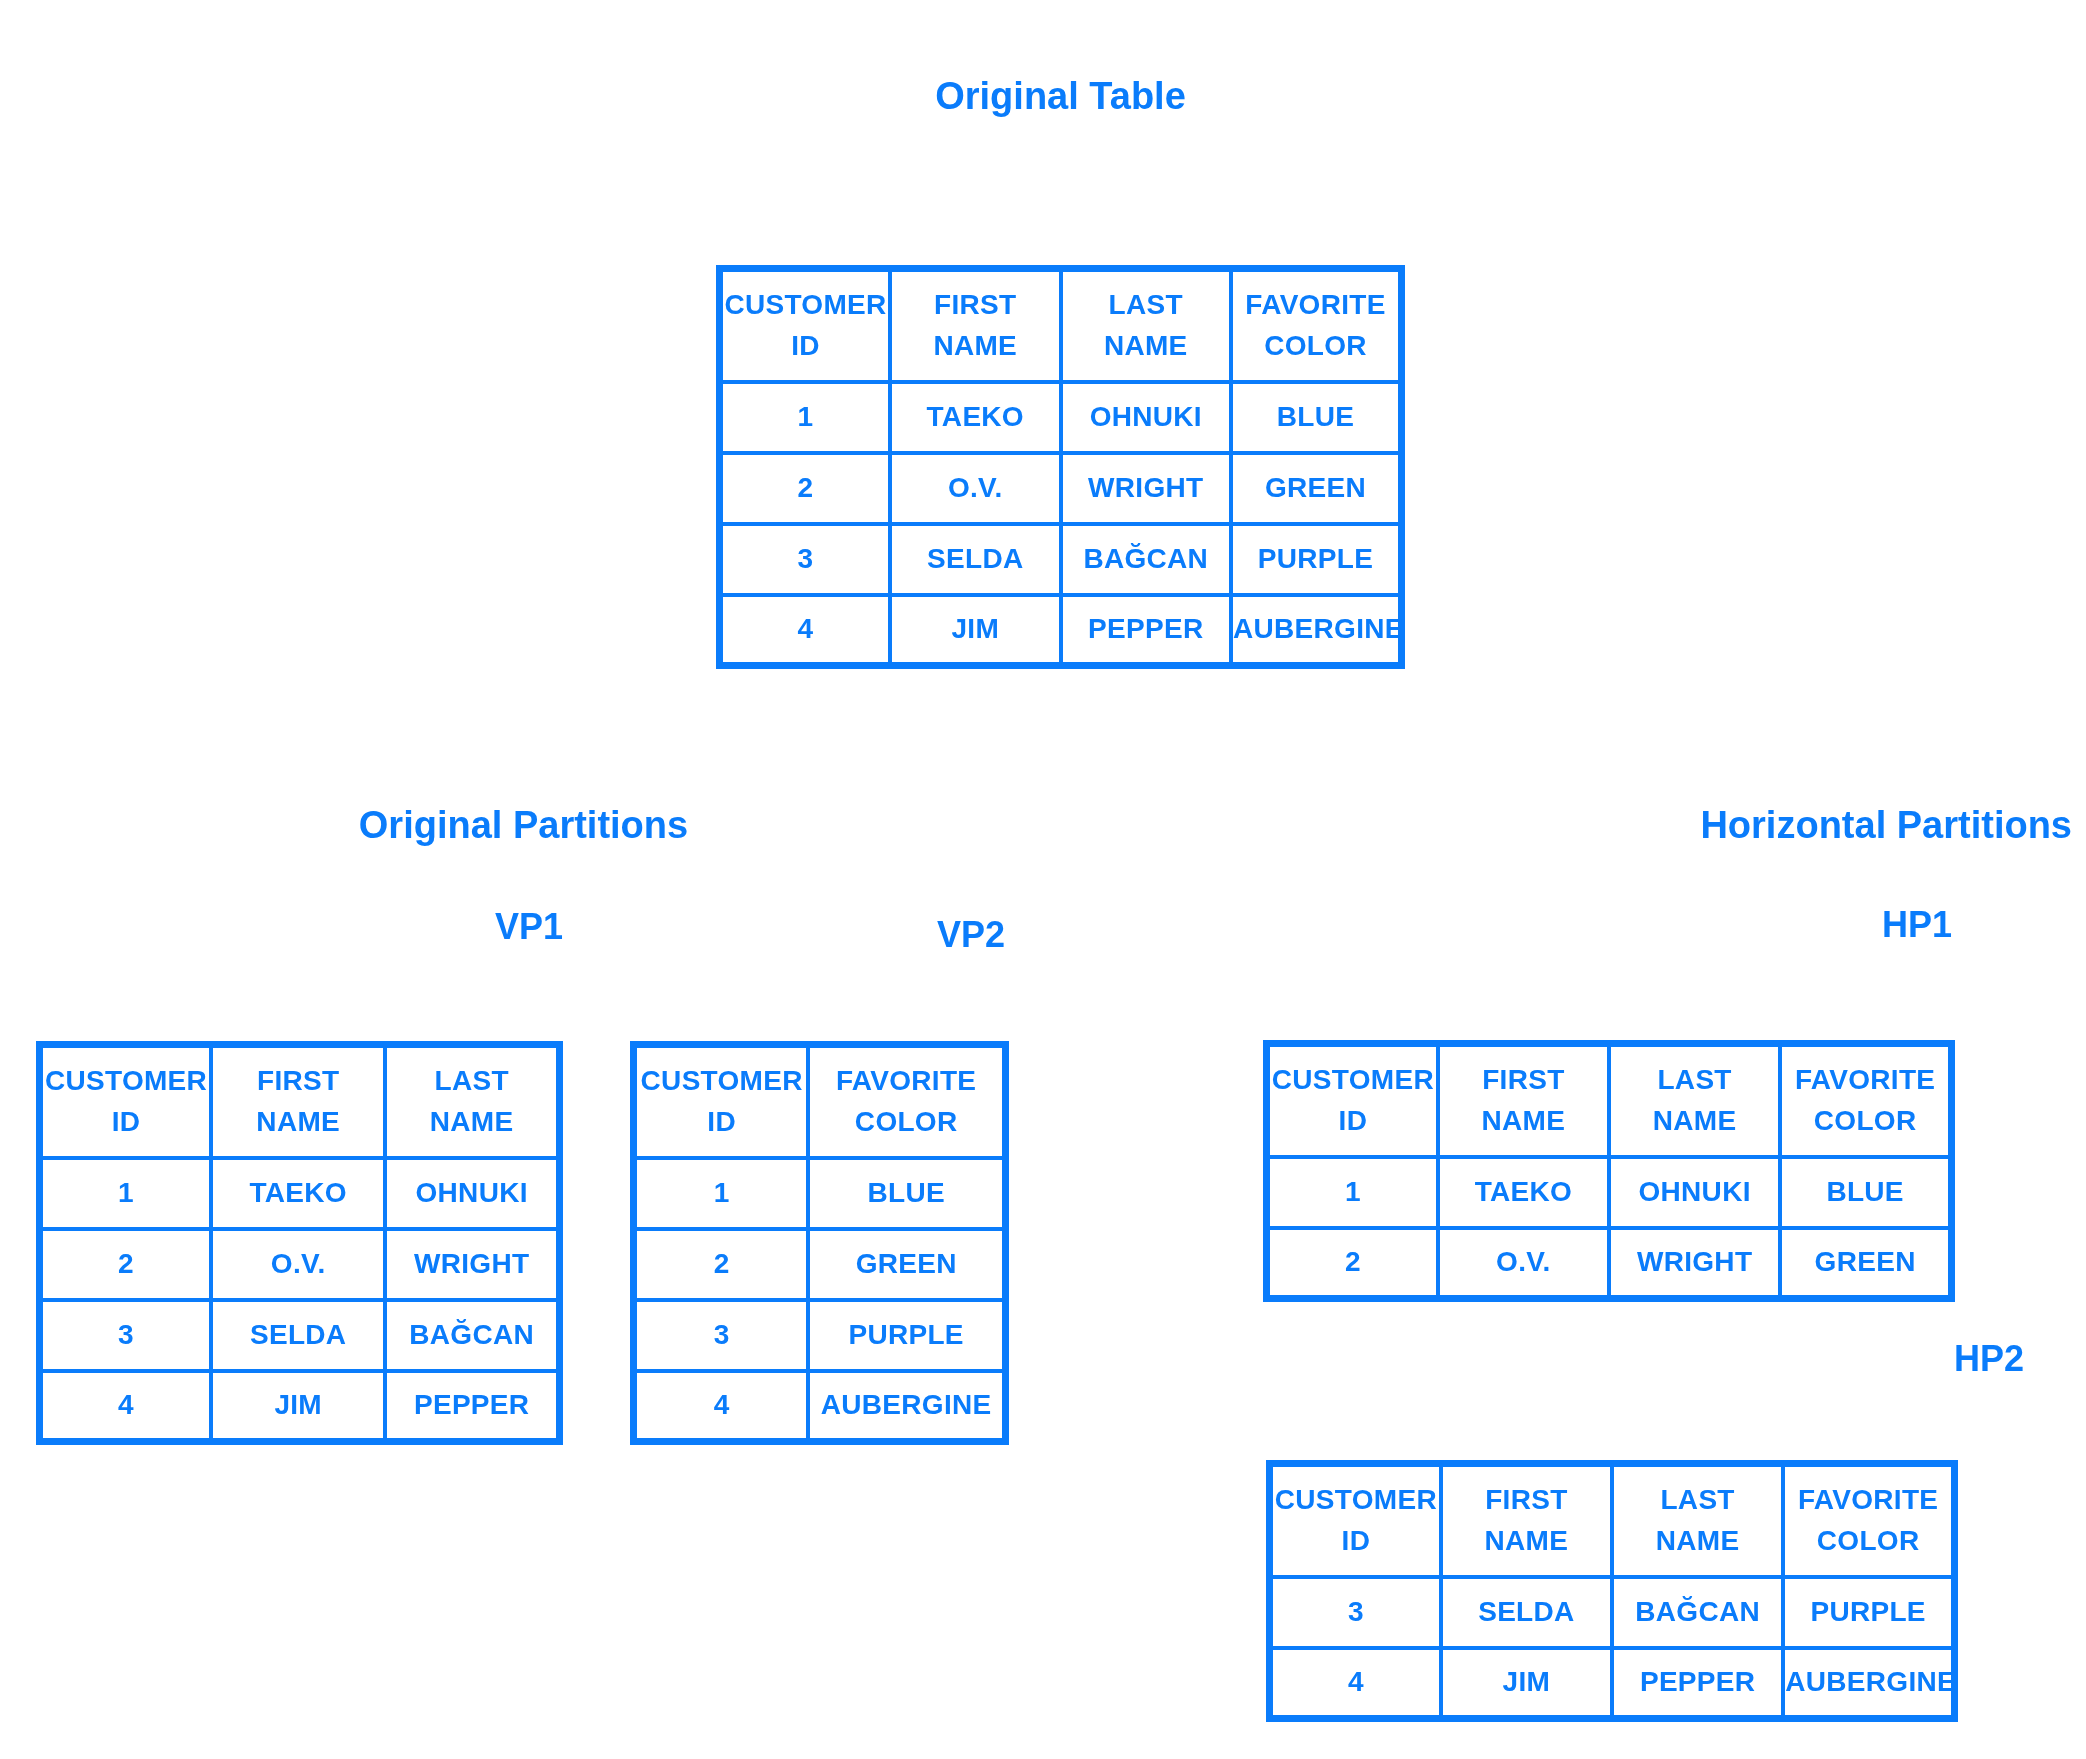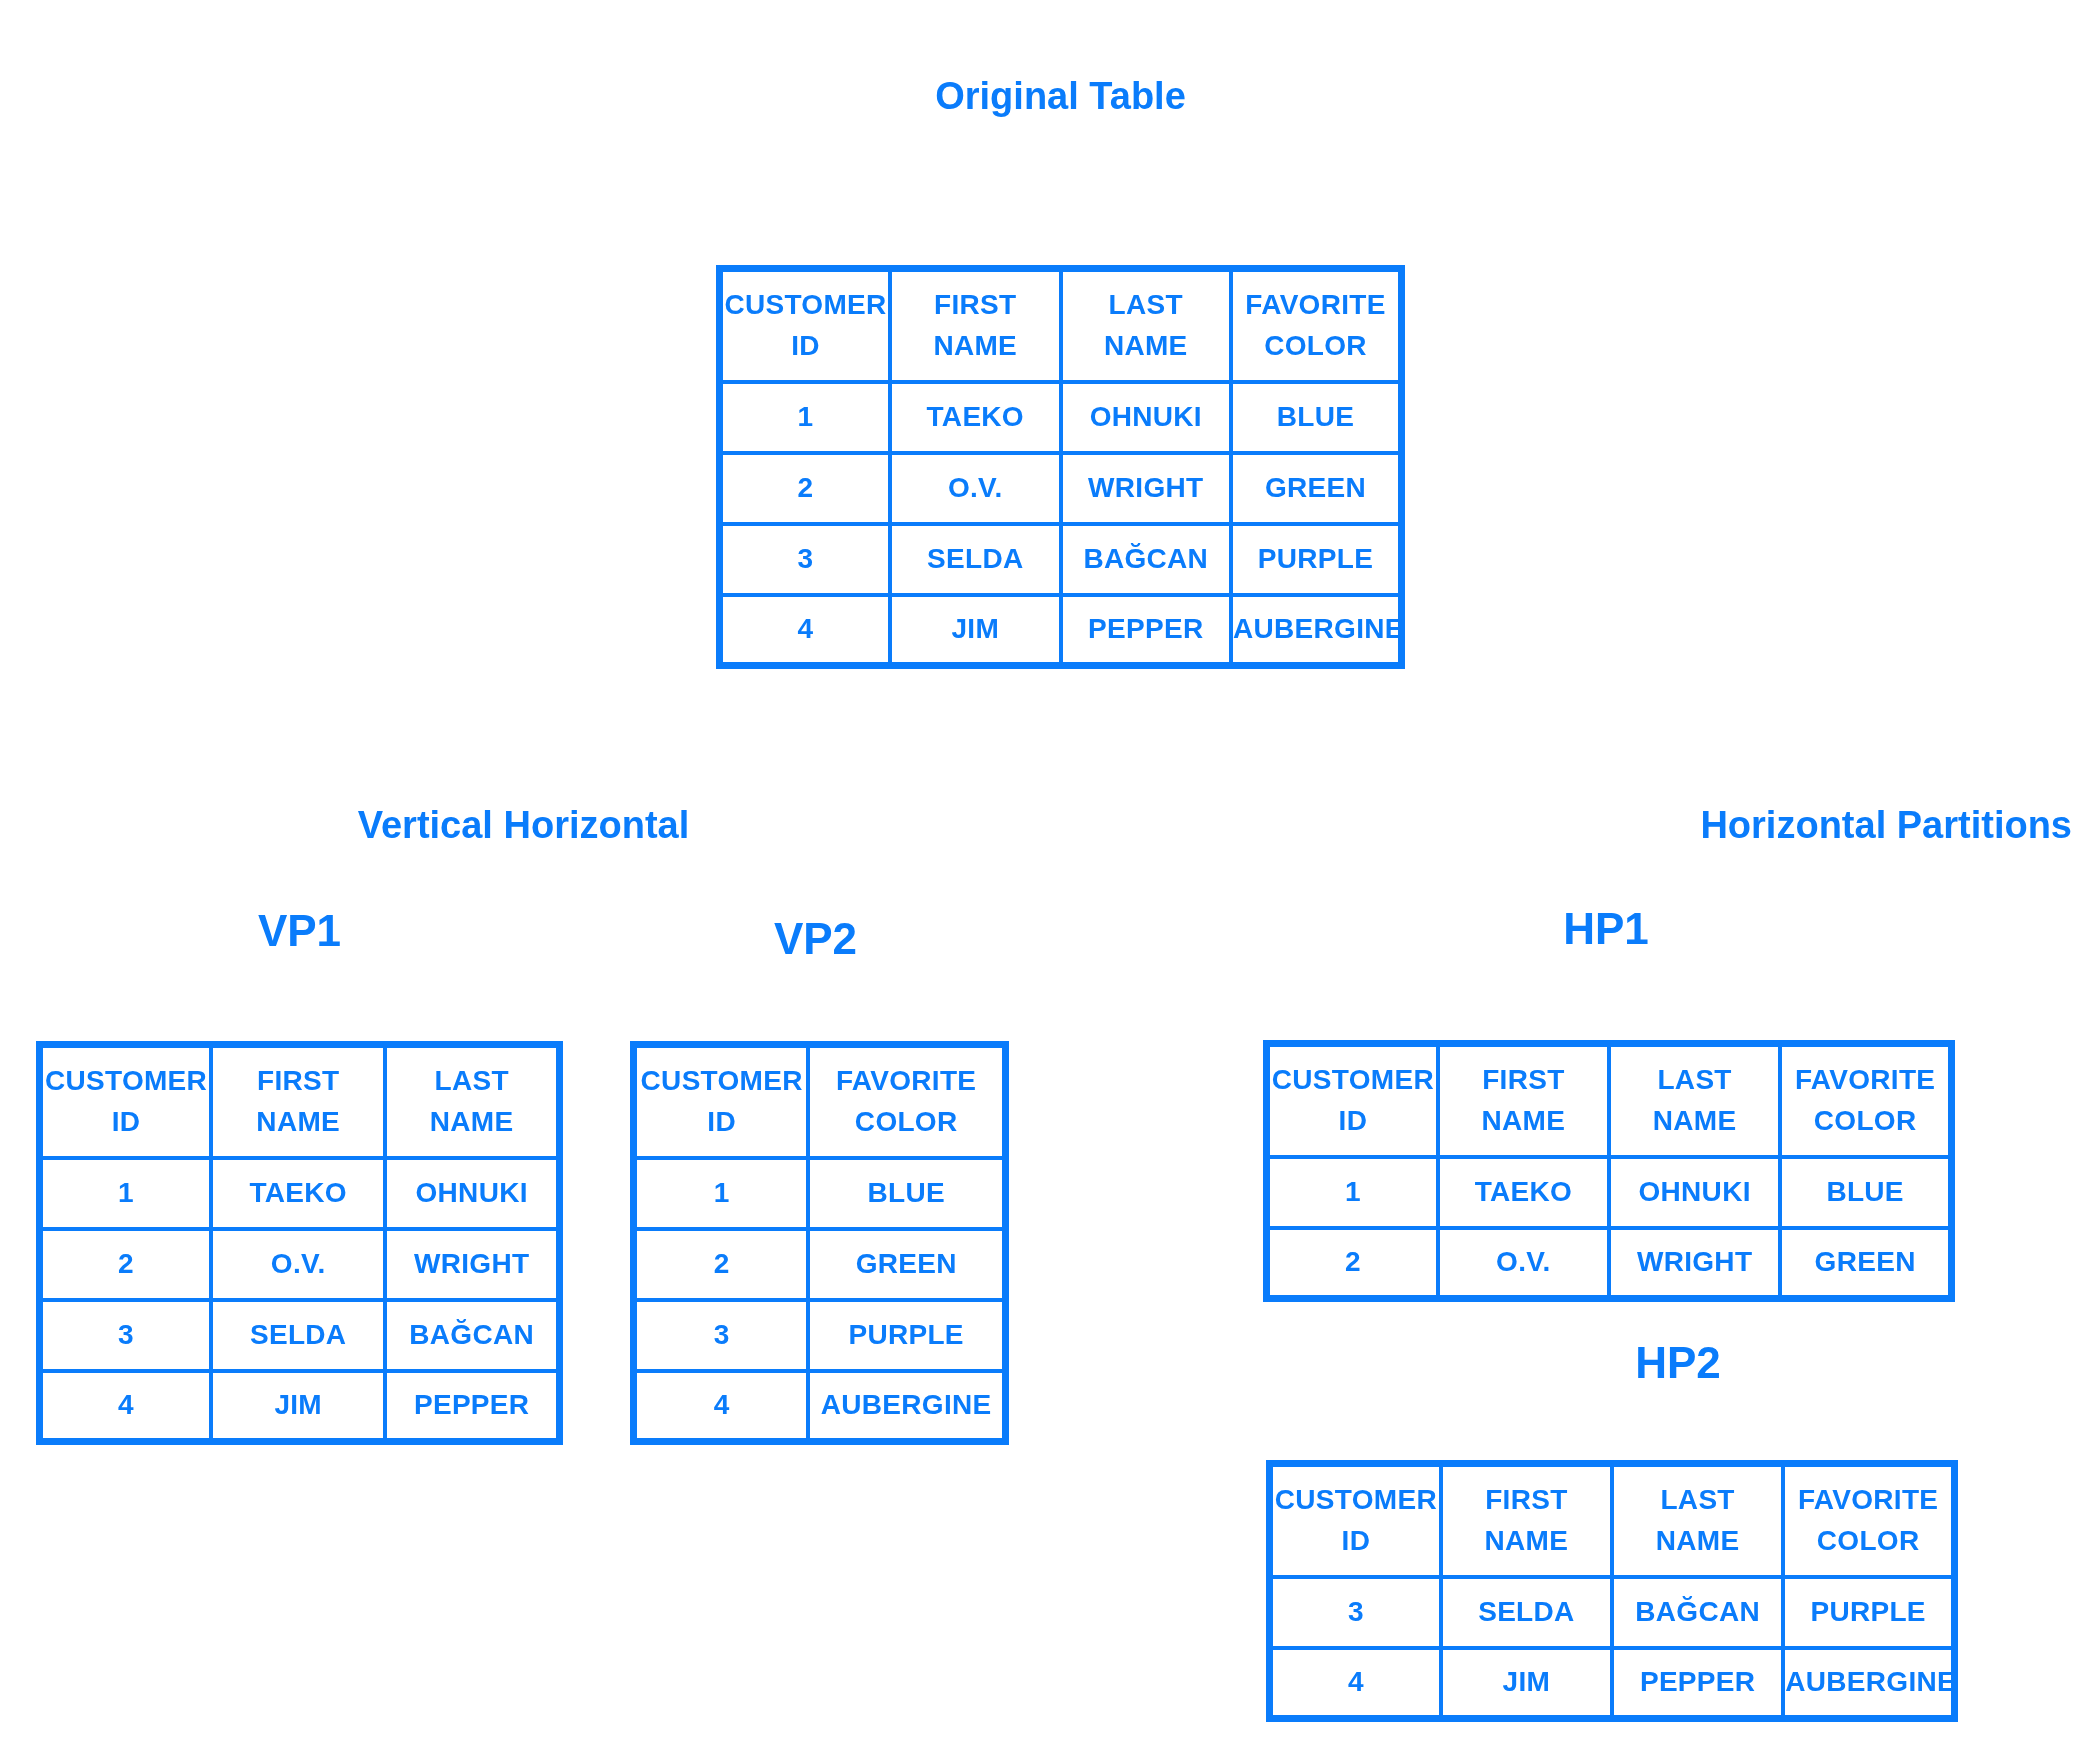--- a/index.html
+++ b/index.html
@@ -13,22 +13,22 @@
     overflow:hidden;
   }
   .abs { position:absolute; }
   .section-title {
     font-size:38px;
     text-align:center;
     white-space:nowrap;
     letter-spacing:0px;
   }
   .part-label {
-    font-size:44px;
-    text-align:center;
+    font-size:36px;
+    text-align:right;
     white-space:nowrap;
   }
   table.ptable {
     border-collapse:collapse;
     table-layout:fixed;
     border:7px solid var(--accent, #0a7cfb);
     margin-top:35px;
   }
   table.ptable td {
     border:4.6px solid var(--accent, #0a7cfb);
@@ -95,21 +95,21 @@
   </tr>
   <tr class="datarow">
     <td>4</td>
     <td>JIM</td>
     <td>PEPPER</td>
     <td>AUBERGINE</td>
   </tr>
 </tbody>
   </table>
 
-<div class="abs section-title" style="left:61px; top:804px; width:925px;">Vertical Horizontal</div>
+<div class="abs section-title" style="left:61px; top:804px; width:925px;">Original Partitions</div>
 
 <div class="abs part-label" style="left:36px; top:906px; width:527px;">VP1</div>
 
 <table class="ptable abs" style="left:36px; top:1006px; width:527px;">
   <colgroup>
       <col style="width:33%">
       <col style="width:33.5%">
       <col style="width:33.5%">
     </colgroup>
   <tbody>

